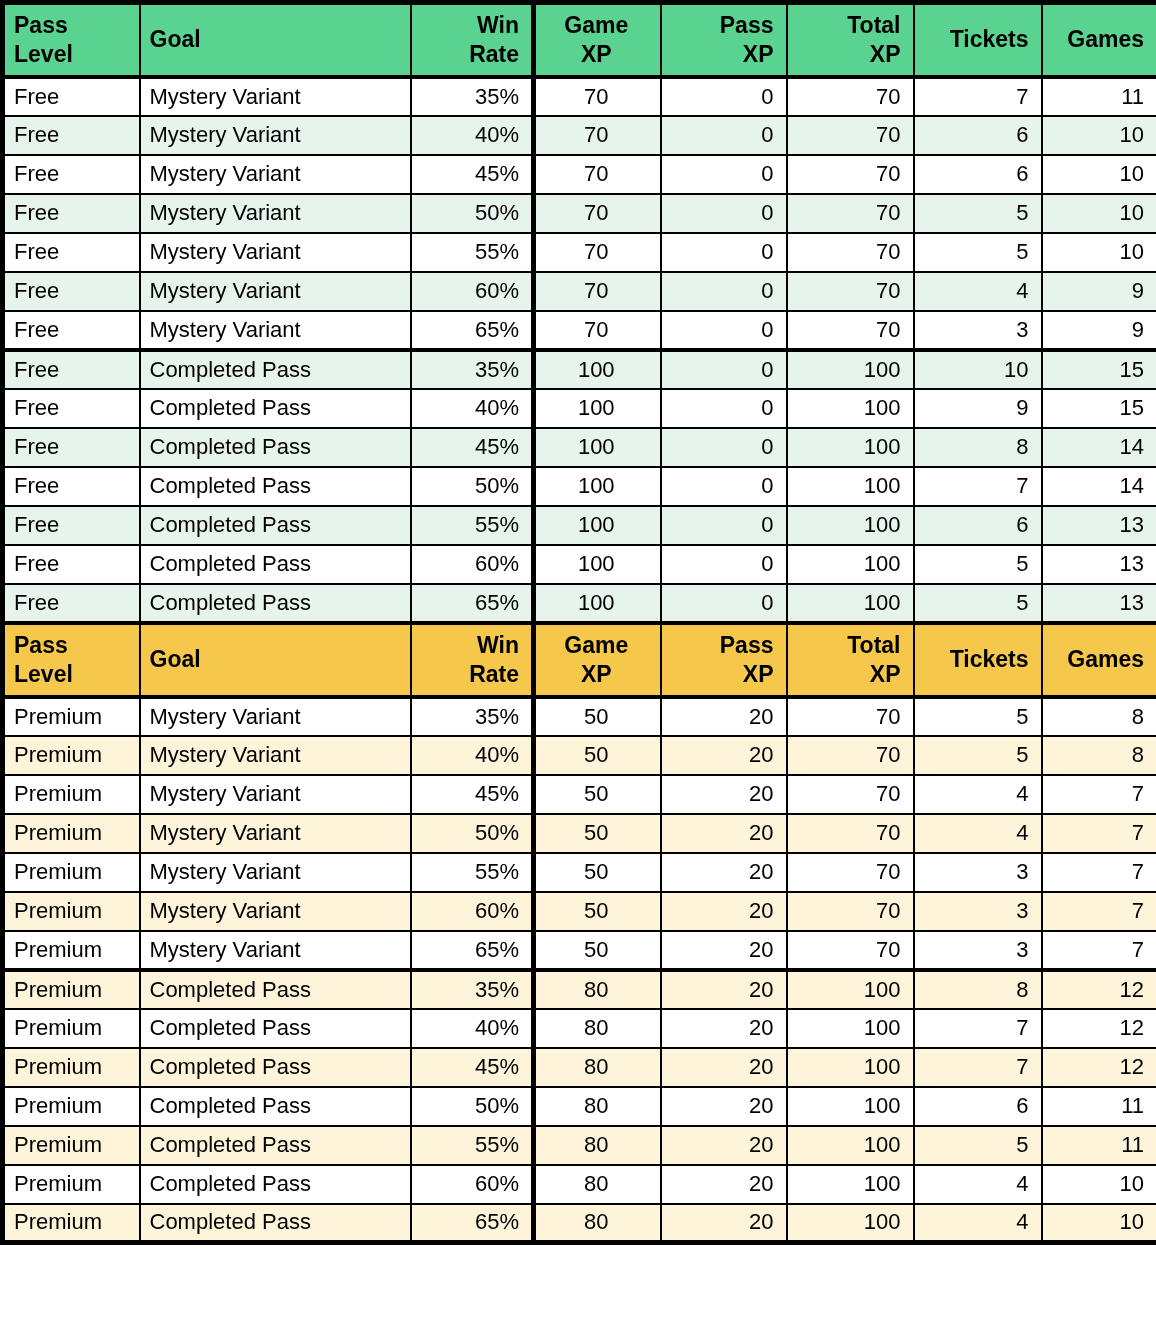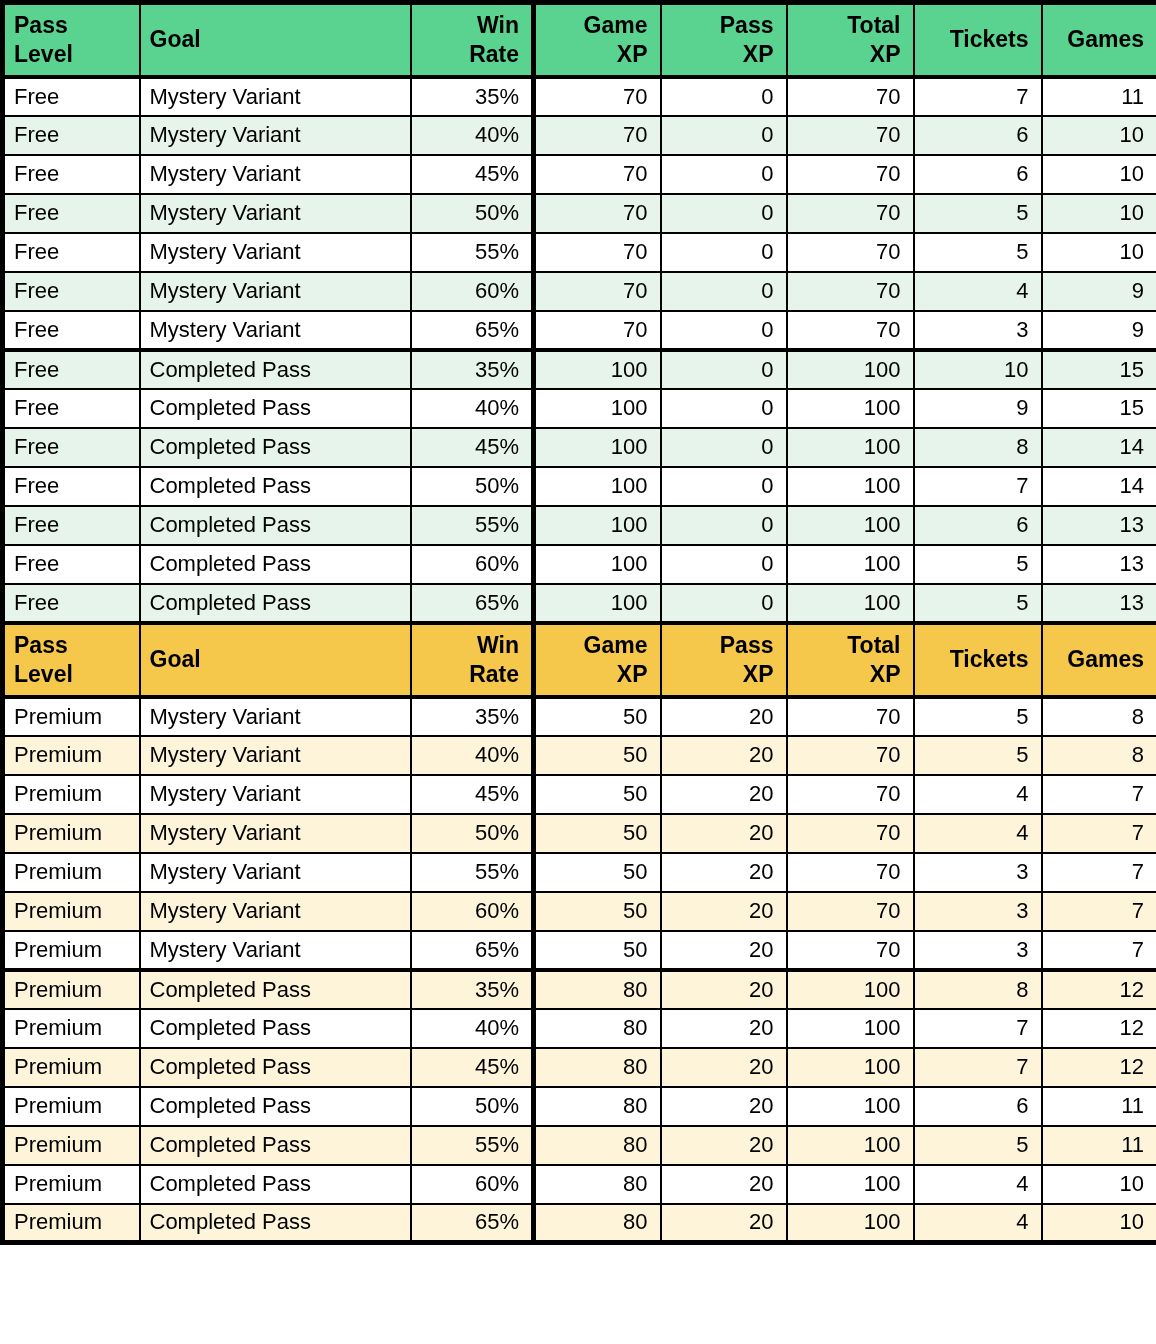--- a/index.html
+++ b/index.html
@@ -37,21 +37,21 @@
   }
   .align-left  { text-align: left; }
   .align-right { text-align: right; padding-right: 12px; }
   tr.header-row th {
     border-top-width: 4px;
     border-bottom-width: 4px;
   }
   tr.group-start td {
     border-top-width: 4px;
   }
-  .thick-left { border-left-width: 5px; }
+  .thick-left { border-left-width: 5px; text-align: center; }
 </style>
 </head>
 <body>
 
 <table class="rewards">
   <colgroup>
       <col style="width: 137px;">
       <col style="width: 271px;">
       <col style="width: 123px;">
       <col style="width: 127px;">

